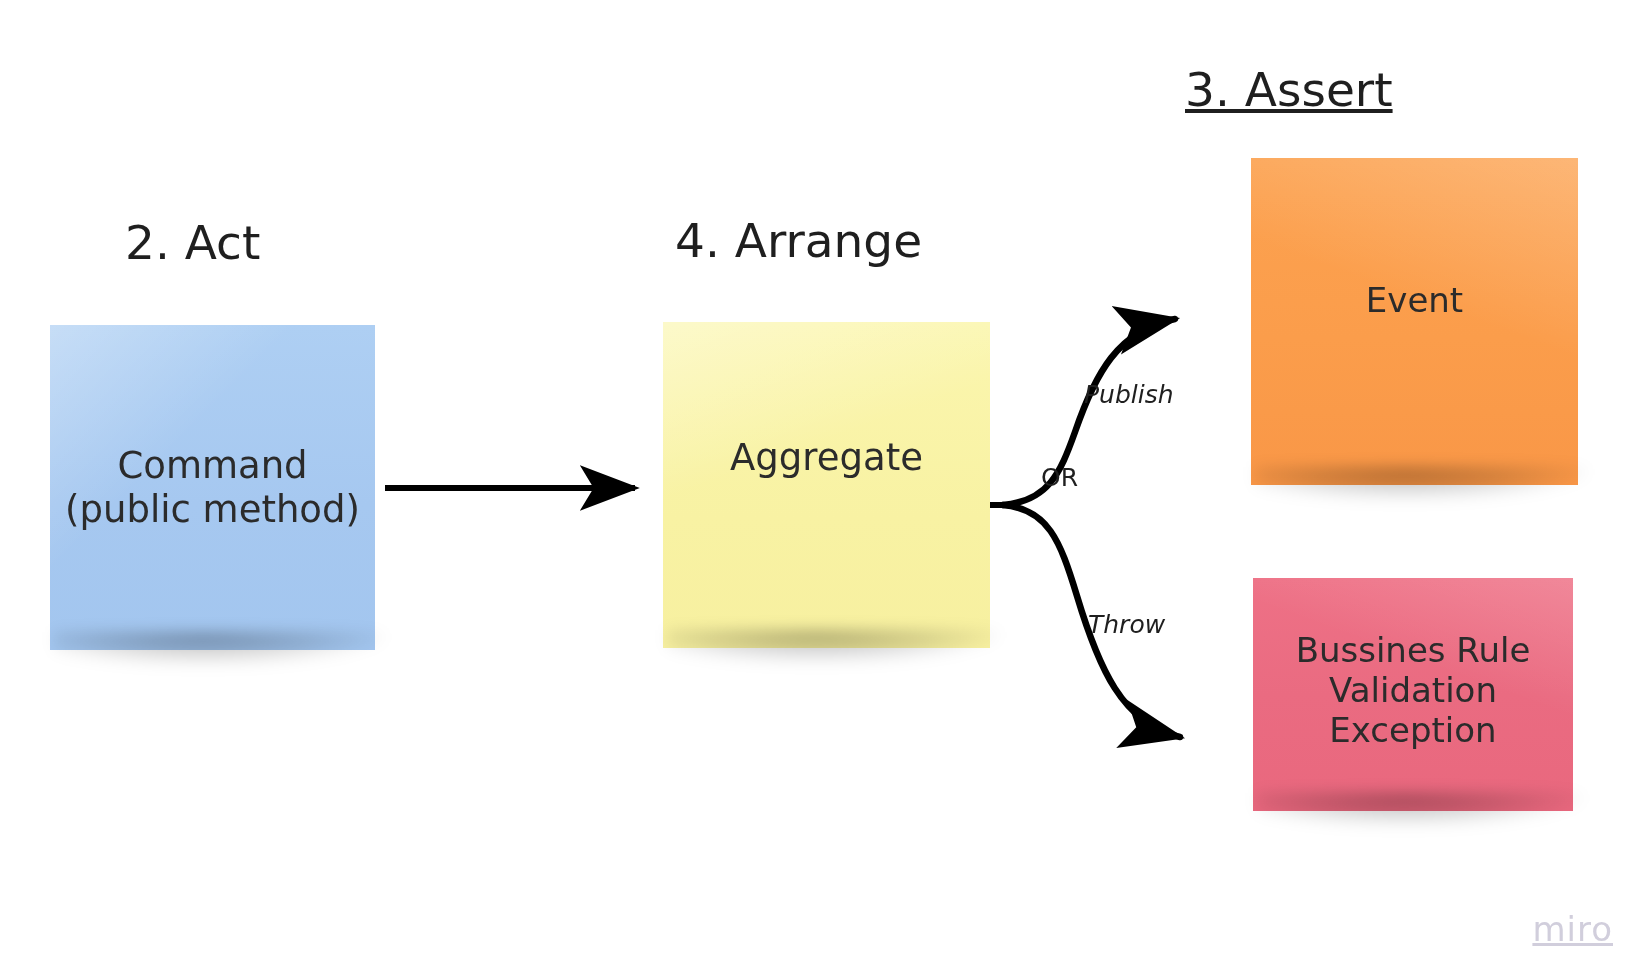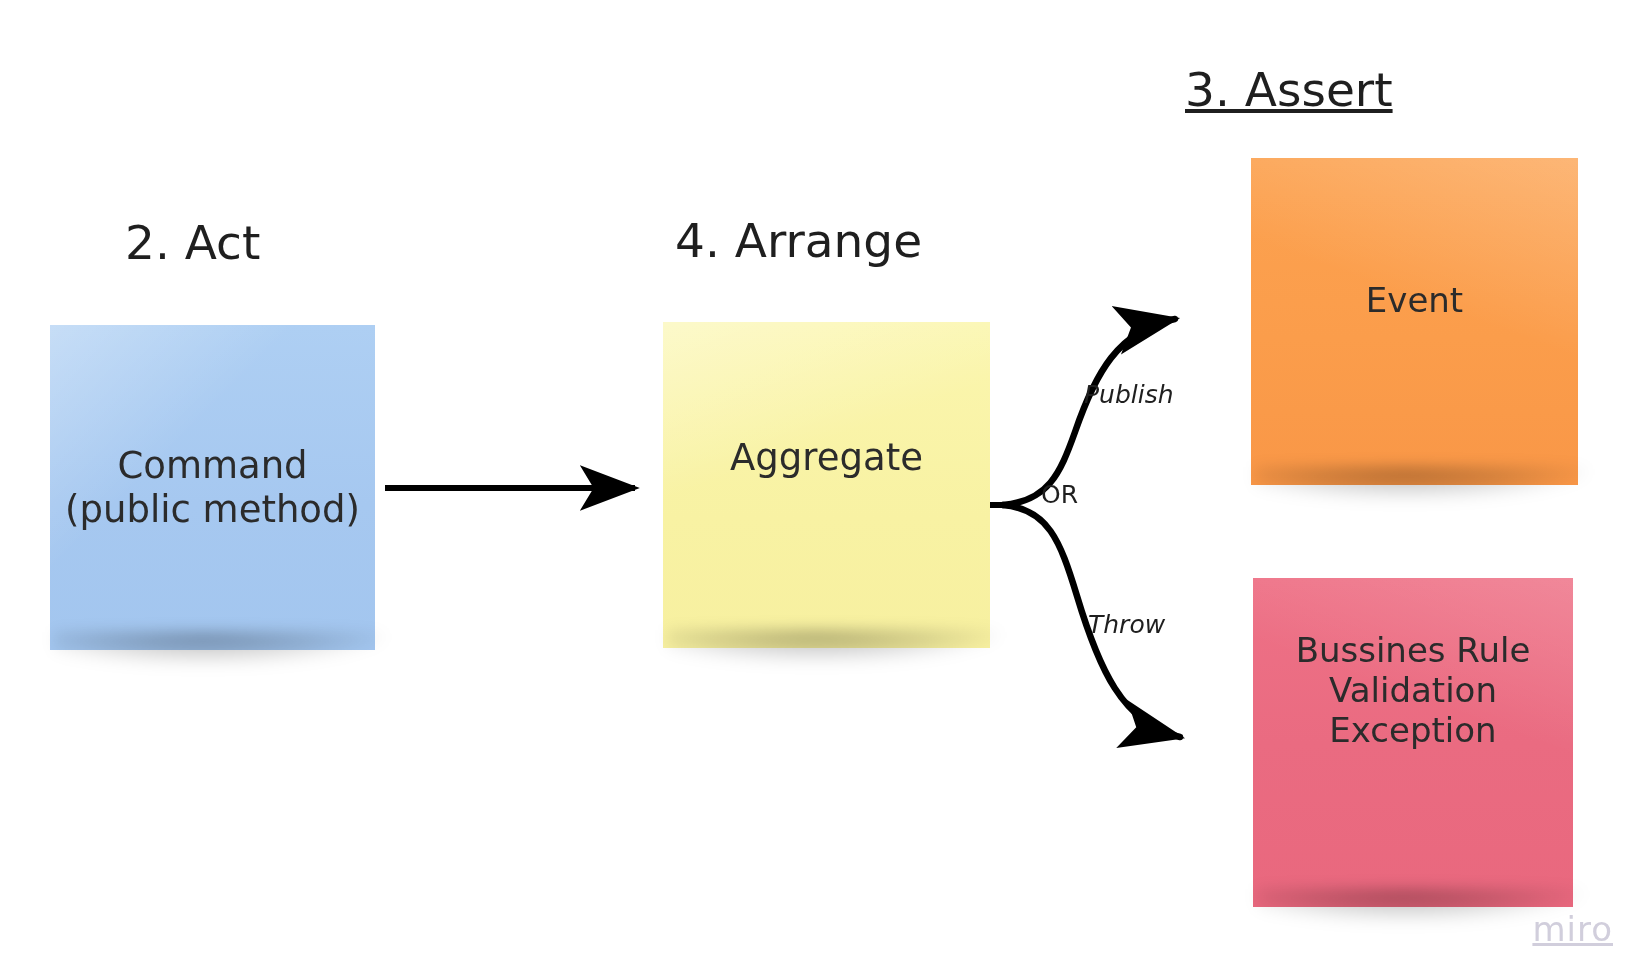--- a/index.html
+++ b/index.html
@@ -73,21 +73,21 @@
     left: 1251px; top: 158px; width: 327px; height: 327px;
     font-size: 34px;
     align-items: flex-start;
     background:
       linear-gradient(200deg, rgba(255,255,255,0.22) 0%, rgba(255,255,255,0) 45%),
       linear-gradient(180deg, #FCA250 0%, #FB9D4B 55%, #F99747 100%);
   }
   #note-event .note-text { margin-top: 122px; }
 
   #note-exception {
-    left: 1253px; top: 578px; width: 320px; height: 329px;
+    left: 1253px; top: 578px; width: 320px; height: 233px;
     font-size: 34px;
     align-items: flex-start;
     background:
       linear-gradient(200deg, rgba(255,255,255,0.16) 0%, rgba(255,255,255,0) 40%),
       linear-gradient(180deg, #EE7186 0%, #EA6B81 50%, #E9687E 100%);
   }
   #note-exception .note-text { margin-top: 52px; }
 
   
   .column-title {
@@ -105,21 +105,21 @@
   
   .edge-label {
     position: absolute;
     color: #1f1f1f;
     white-space: nowrap;
     user-select: none;
   }
   .edge-label.italic { font-style: italic; font-size: 25px; }
   .edge-label.plain  { font-style: normal; font-size: 25px; }
   #label-publish { left: 1084px; top: 380px; }
-  #label-or      { left: 1041px; top: 480px; text-align: right; }
+  #label-or      { left: 1041px; top: 463px; text-align: right; }
   #label-throw   { left: 1088px; top: 610px; }
 
   
   #arrows {
     position: absolute;
     left: 0; top: 0;
     width: 1627px; height: 959px;
     pointer-events: none;
   }
 

